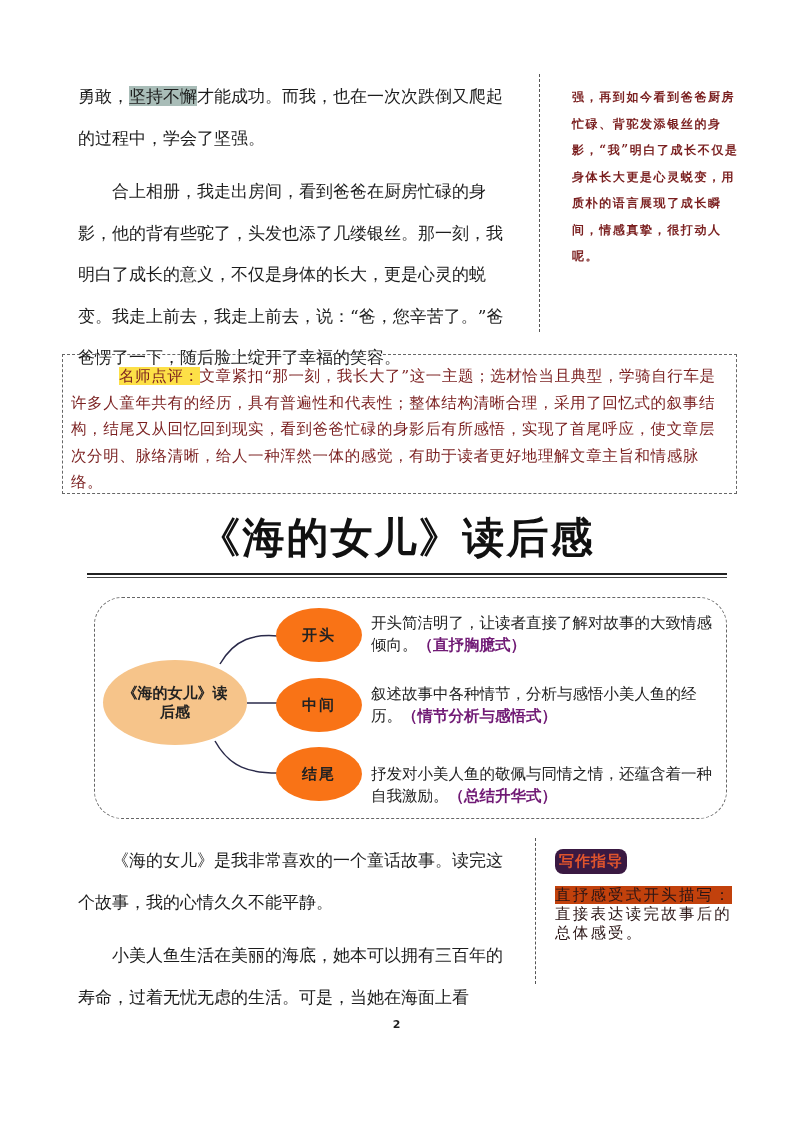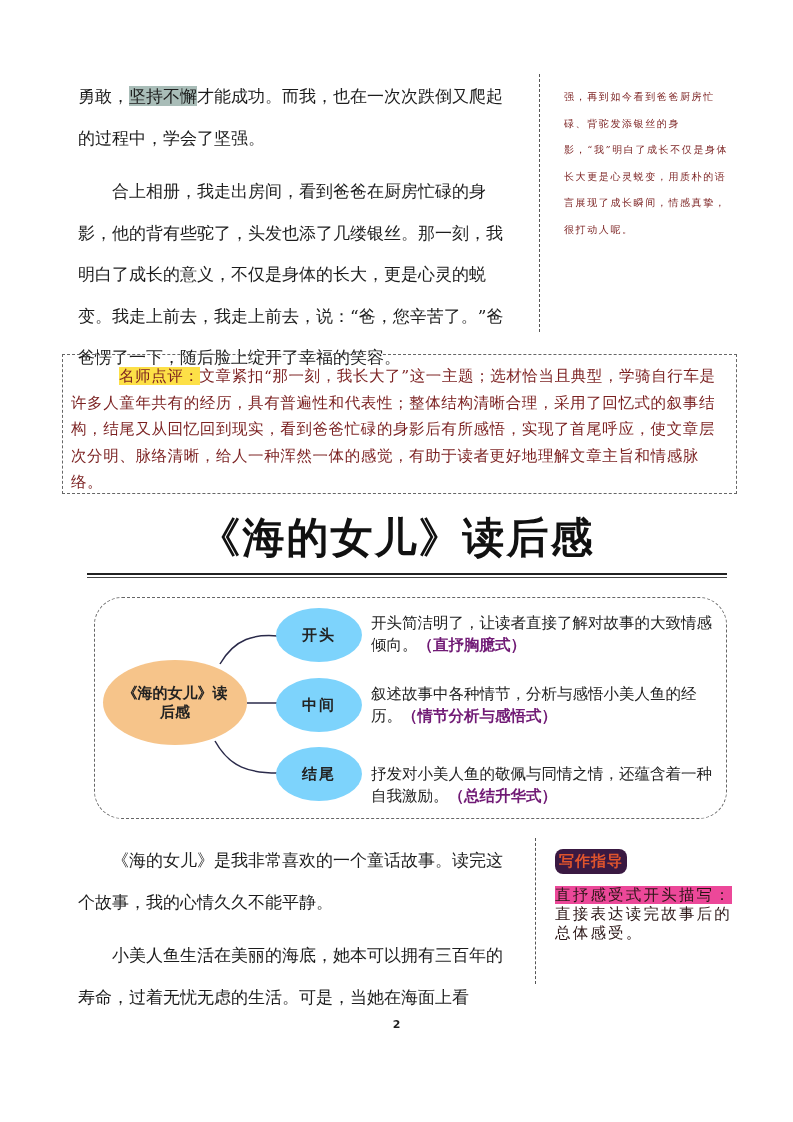--- a/index.html
+++ b/index.html
@@ -6,40 +6,40 @@
     html, body { width: 793px; height: 1122px; background: #ffffff; overflow: hidden; }
     body { position: relative; font-family: "DejaVu Serif", "Liberation Serif", serif; color: #1a1a1a; }
 
     .main-text { position: absolute; left: 66px; width: 455px; font-size: 17px; line-height: 41.5px; color: #1c1c1c; }
     .main-text p { margin: 12px; }
     .indent { text-indent: 2em; }
     .hl-gray { background: #a9bdb8; }
 
     .side-note { position: absolute; border-left: 1.5px dashed #555; }
     .side-note-1 { left: 539px; top: 74px; width: 200px; height: 258px; }
-    .side-note-1 .txt { position: absolute; left: 24px; top: 10px; width: 170px; font-size: 10px; line-height: 26.5px; color: #7a1f1f; letter-spacing: 1.6px; }
+    .side-note-1 .txt { position: absolute; left: 32px; top: 10px; width: 170px; font-size: 12px; line-height: 26.5px; color: #7a1f1f; letter-spacing: 1.6px; font-weight: bold; }
 
     .review-box { position: absolute; left: 62px; top: 354px; width: 675px; height: 140px; border: 1.5px dashed #666; padding: 8px 6px 0 8px; }
     .review-box .txt { font-size: 15.5px; line-height: 26.5px; color: #7a1f1f; letter-spacing: 0.6px; }
     .review-label { background: #fde047; color: #7a1f1f; margin-left: 48px; }
 
     .section-title { position: absolute; left: 0; width: 793px; top: 510px; text-align: center; font-family: "DejaVu Sans", "Liberation Sans", sans-serif; font-weight: bold; font-size: 42px; color: #111; letter-spacing: 2px; }
     .title-rule { position: absolute; left: 87px; width: 640px; top: 573px; height: 5px; border-top: 2.5px solid #222; border-bottom: 1px solid #444; }
 
     .mindmap { position: absolute; left: 94px; top: 597px; width: 633px; height: 222px; border: 1.5px dashed #666; border-radius: 28px; }
     .mm-lines { position: absolute; left: 0; top: 0; }
     .mm-center { position: absolute; left: 8px; top: 62px; width: 144px; height: 85px; border-radius: 50%; background: #f6c48a; display: flex; align-items: center; justify-content: center; text-align: center; font-weight: bold; font-size: 15px; line-height: 19px; color: #222; padding: 0 14px; }
-    .mm-node { position: absolute; left: 181px; width: 86px; height: 54px; border-radius: 50%; background: #7dd3fc; display: flex; align-items: center; justify-content: center; font-weight: bold; font-size: 15px; color: #222; letter-spacing: 2px; }
+    .mm-node { position: absolute; left: 181px; width: 86px; height: 54px; border-radius: 50%; background: #f97316; display: flex; align-items: center; justify-content: center; font-weight: bold; font-size: 15px; color: #222; letter-spacing: 2px; }
     .mm-desc { position: absolute; left: 276px; width: 345px; font-family: "DejaVu Sans", "Liberation Sans", sans-serif; font-size: 15.5px; line-height: 22px; color: #222; }
     .mm-tag { color: #701a75; font-weight: bold; }
 
     .side-note-2 { left: 535px; top: 838px; width: 210px; height: 146px; }
     .guide-label { position: absolute; left: 19px; top: 11px; background: #3a1942; color: #e0542d; font-weight: bold; font-size: 15px; padding: 3px 4px; letter-spacing: 1px; border-radius: 8px; }
     .guide-body { position: absolute; left: 19px; top: 48px; width: 185px; font-size: 15.5px; line-height: 19px; color: #2a1515; letter-spacing: 2.2px; }
-    .guide-hl { background: #ec4899; }
+    .guide-hl { background: #c2410c; }
 
     .page-number { position: absolute; left: 0; width: 793px; top: 1018px; text-align: center; font-family: "DejaVu Sans", "Liberation Sans", sans-serif; font-weight: bold; font-size: 11px; color: #222; }
   </style>
 </head>
 <body>
 
 <div class="main-text" style="top: 64px;">
   <p><span>勇敢，</span><span class="hl-gray">坚持不懈</span><span>才能成功。而我，也在一次次跌倒又爬起的过程中，学会了坚强。</span></p>
   <p class="indent">合上相册，我走出房间，看到爸爸在厨房忙碌的身影，他的背有些驼了，头发也添了几缕银丝。那一刻，我明白了成长的意义，不仅是身体的长大，更是心灵的蜕变。我走上前去，我走上前去，说：“爸，您辛苦了。”爸爸愣了一下，随后脸上绽开了幸福的笑容。</p>
 </div>

